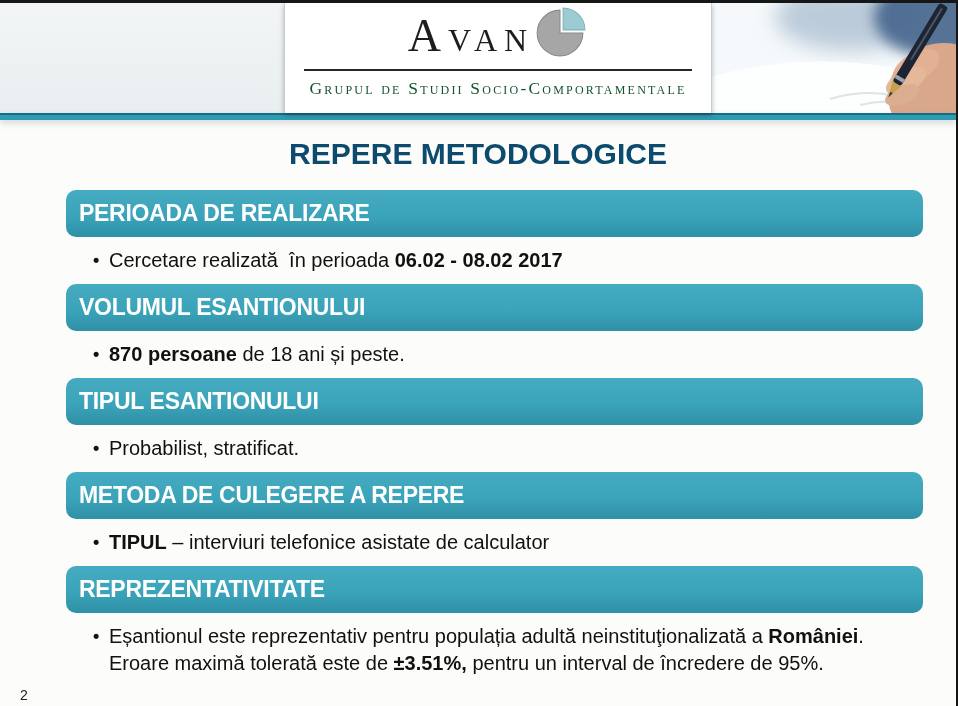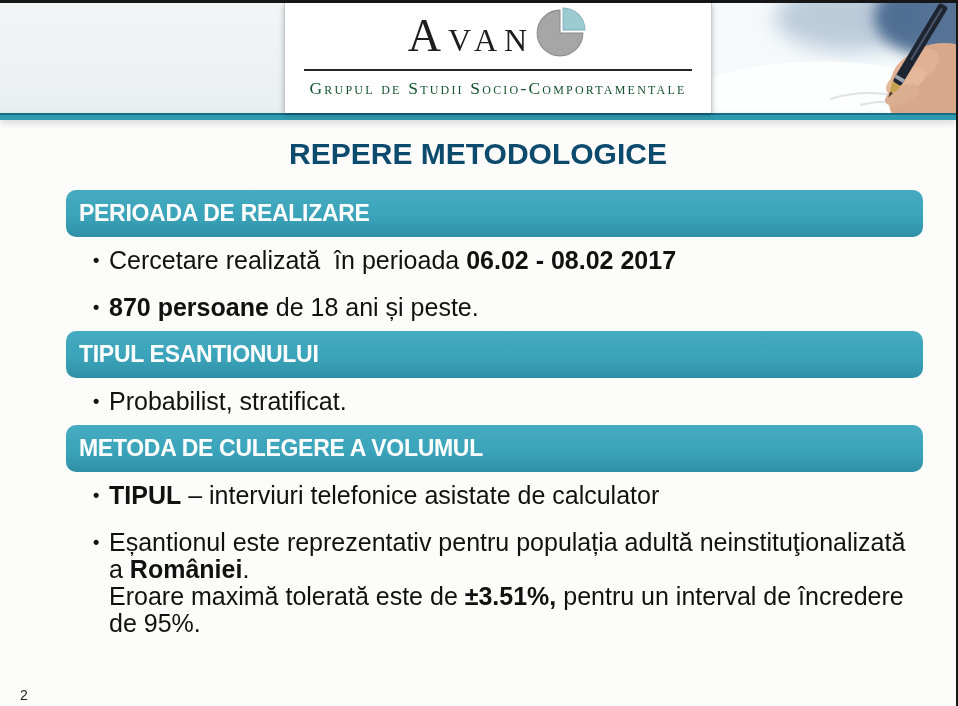--- a/index.html
+++ b/index.html
@@ -45,21 +45,21 @@
   .banner{
     height:47px;border-radius:10px;
     background:linear-gradient(var(--banner-light,#45abc0), var(--banner,#3ba4ba) 55%, var(--banner-dark,#2f90a6));
     color:#ffffff;font-weight:bold;font-size:23px;letter-spacing:-0.3px;
     display:flex;align-items:center;padding-left:13px;box-sizing:border-box;
   }
   .bullets{padding:10px 0 10px 27px;}
   .bullet-row{display:flex;align-items:flex-start;}
   .dot{width:16px;font-size:18px;font-weight:bold;line-height:27px;color:#111;}
   .lines{flex:1;}
-  .line{font-size:25px;line-height:27px;color:#111;white-space:pre-wrap;}
+  .line{font-size:20px;line-height:27px;color:#111;white-space:pre-wrap;}
   .line .b{font-weight:bold;}
   
   .page-number{position:absolute;left:20px;bottom:3px;font-size:14px;color:#222;}
 </style>
 </head>
 <body>
 
 <div class="slide">
 
   <div class="header">
@@ -118,20 +118,21 @@
         <div class="bullets">
           <div class="bullet-row">
             <span class="dot">•</span>
             <div class="lines">
               <div class="line"><span>Cercetare realizată  în perioada </span><span class="b">06.02 - 08.02 2017</span></div>
             </div>
           </div>
         </div>
       </section>
       <section class="section">
+        <div class="banner">VOLUMUL ESANTIONULUI</div>
         <div class="bullets">
           <div class="bullet-row">
             <span class="dot">•</span>
             <div class="lines">
               <div class="line"><span class="b">870 persoane</span><span> de 18 ani și peste.</span></div>
             </div>
           </div>
         </div>
       </section>
       <section class="section">
@@ -139,31 +140,32 @@
         <div class="bullets">
           <div class="bullet-row">
             <span class="dot">•</span>
             <div class="lines">
               <div class="line"><span>Probabilist, stratificat.</span></div>
             </div>
           </div>
         </div>
       </section>
       <section class="section">
-        <div class="banner">METODA DE CULEGERE A VOLUMUL</div>
+        <div class="banner">METODA DE CULEGERE A REPERE</div>
         <div class="bullets">
           <div class="bullet-row">
             <span class="dot">•</span>
             <div class="lines">
               <div class="line"><span class="b">TIPUL</span><span> – interviuri telefonice asistate de calculator</span></div>
             </div>
           </div>
         </div>
       </section>
       <section class="section">
+        <div class="banner">REPREZENTATIVITATE</div>
         <div class="bullets">
           <div class="bullet-row">
             <span class="dot">•</span>
             <div class="lines">
               <div class="line"><span>Eșantionul este reprezentativ pentru populația adultă neinstituţionalizată a </span><span class="b">României</span><span>.</span></div>
               <div class="line"><span>Eroare maximă tolerată este de </span><span class="b">±3.51%,</span><span> pentru un interval de încredere de 95%.</span></div>
             </div>
           </div>
         </div>
       </section>

